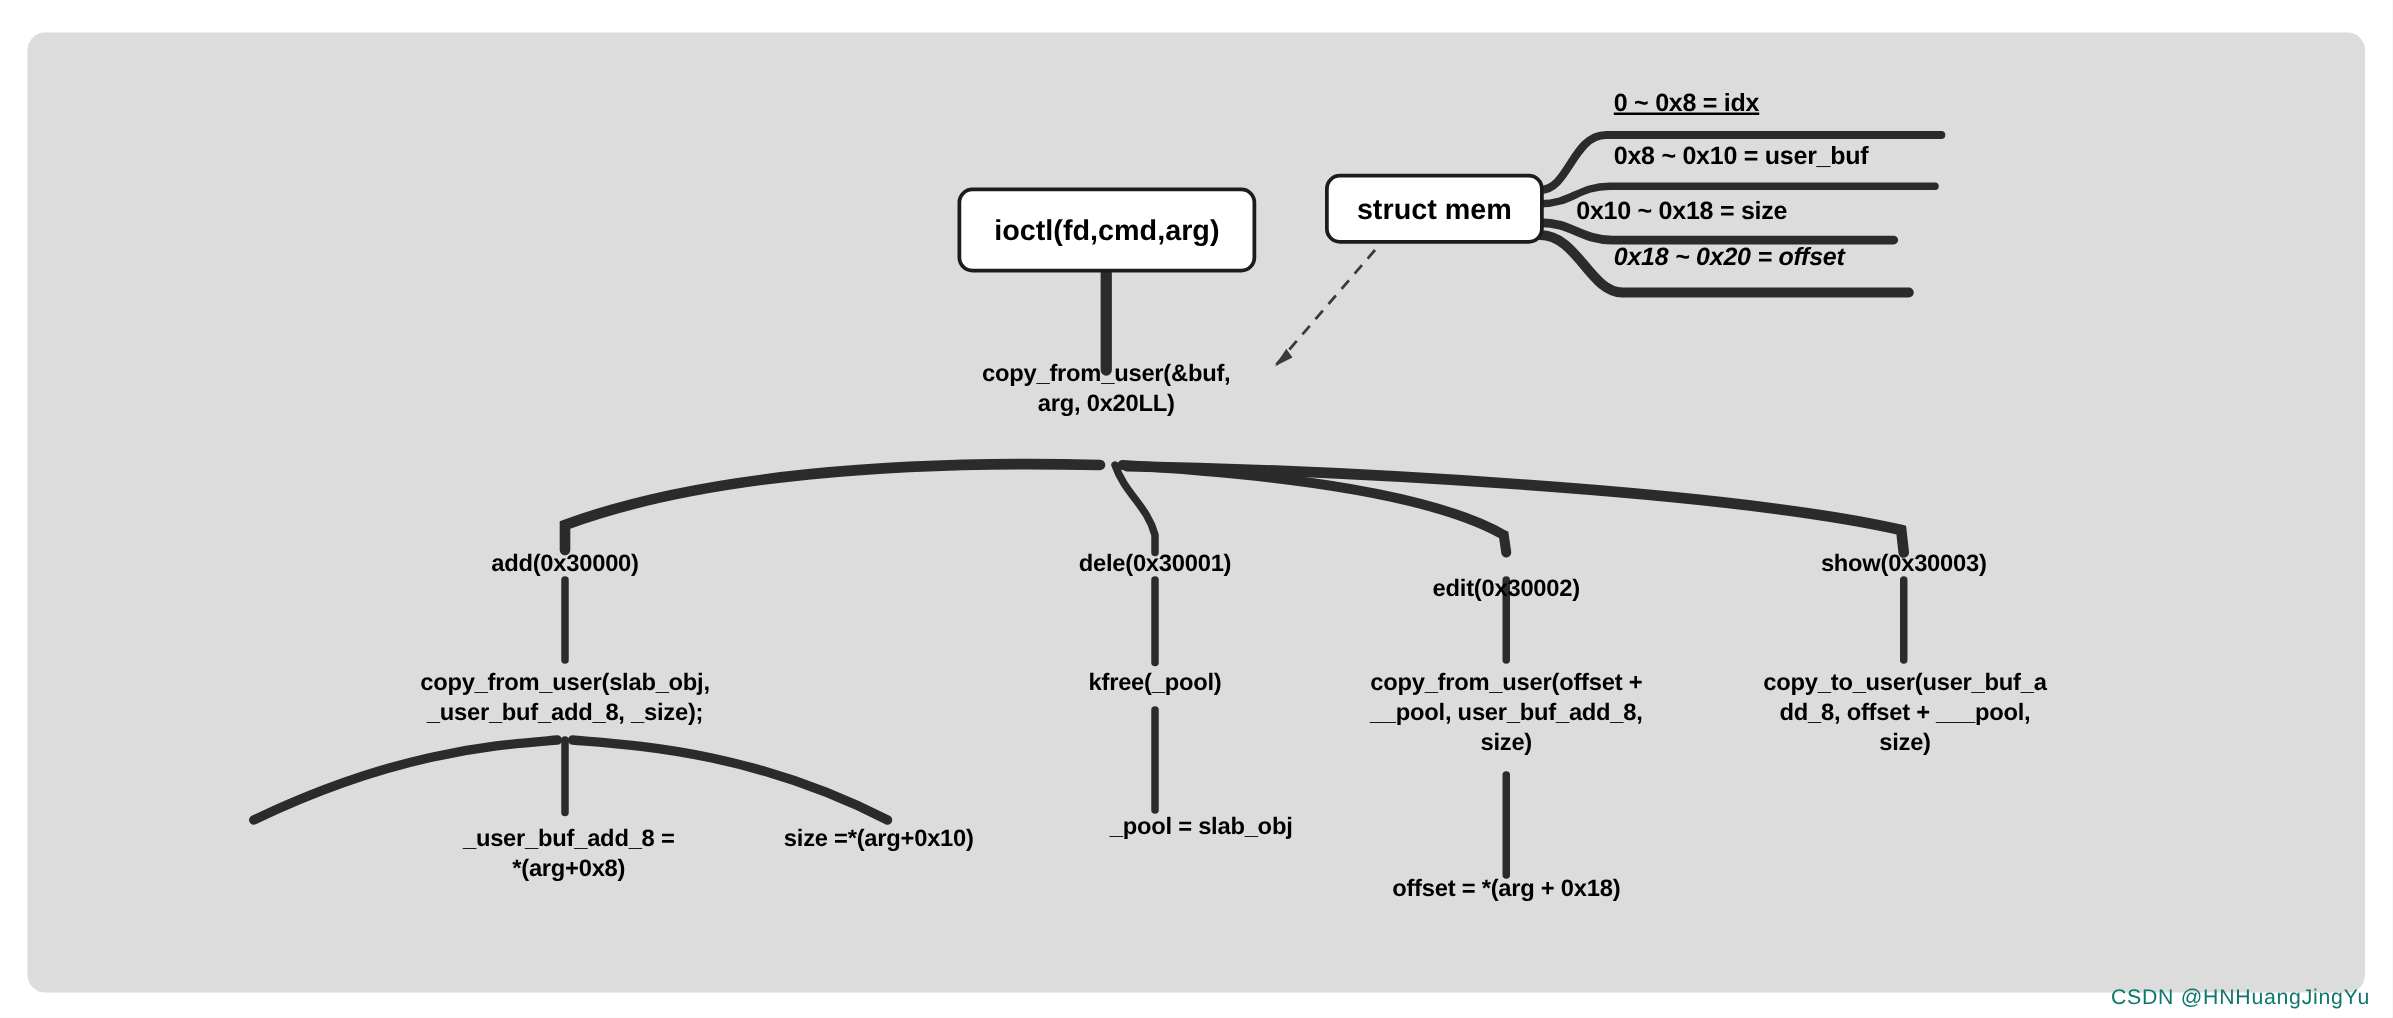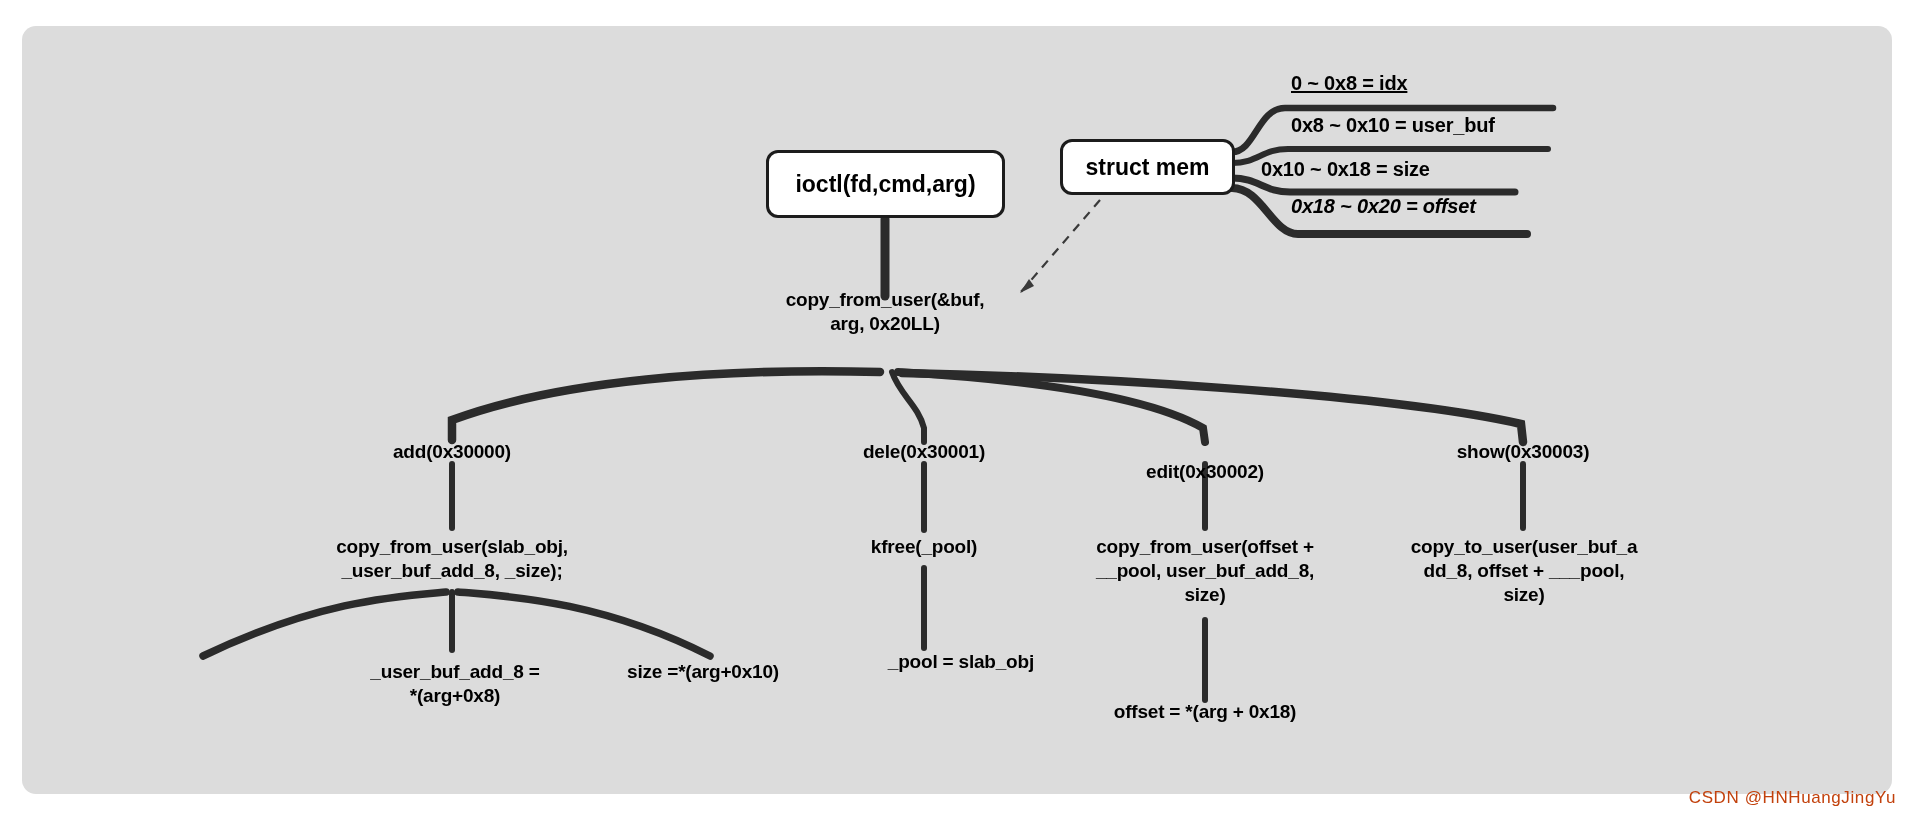--- a/index.html
+++ b/index.html
@@ -74,21 +74,21 @@
     color: #000000;
     font-weight: bold;
     font-size: 20px;
     white-space: nowrap;
     letter-spacing: -0.2px;
   }
   #watermark {
     position: absolute;
     right: 18px;
     bottom: 6px;
-    color: #c2410c;
+    color: #0f766e;
     font-size: 17px;
     letter-spacing: 0.6px;
     font-family: "Liberation Sans", sans-serif;
   }
 </style>
 </head>
 <body>
 
 <div id="canvas">
 

